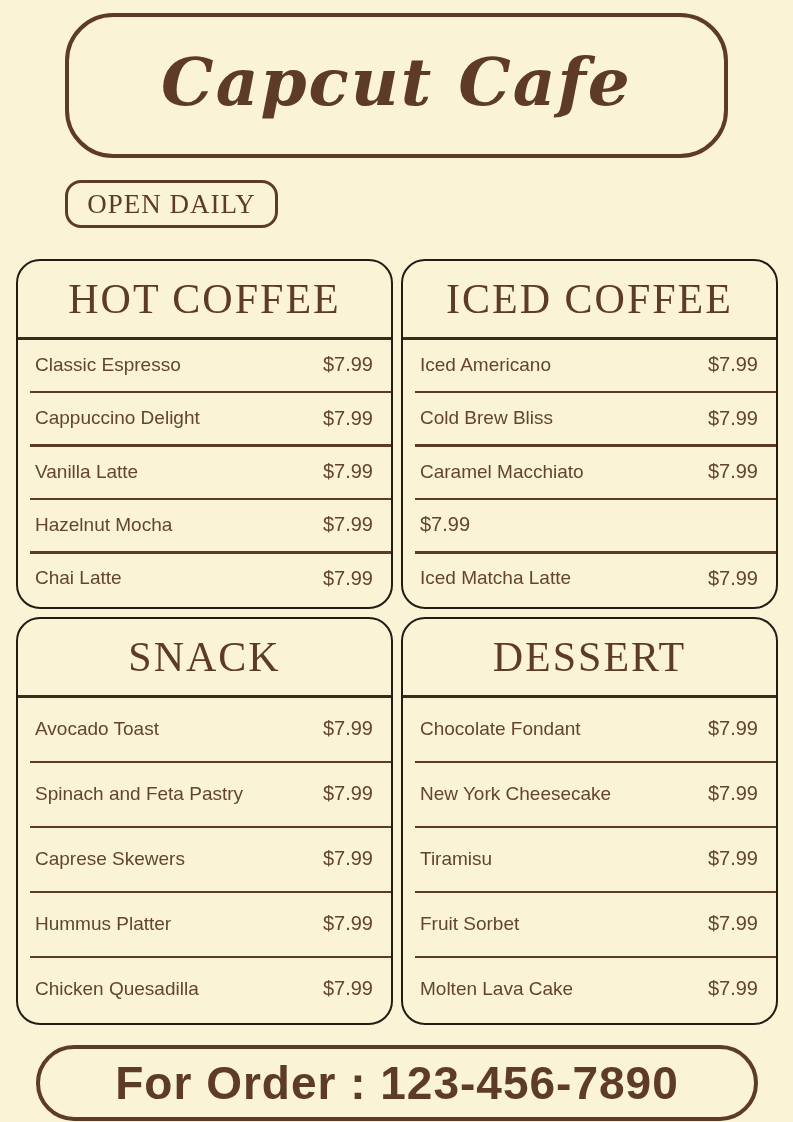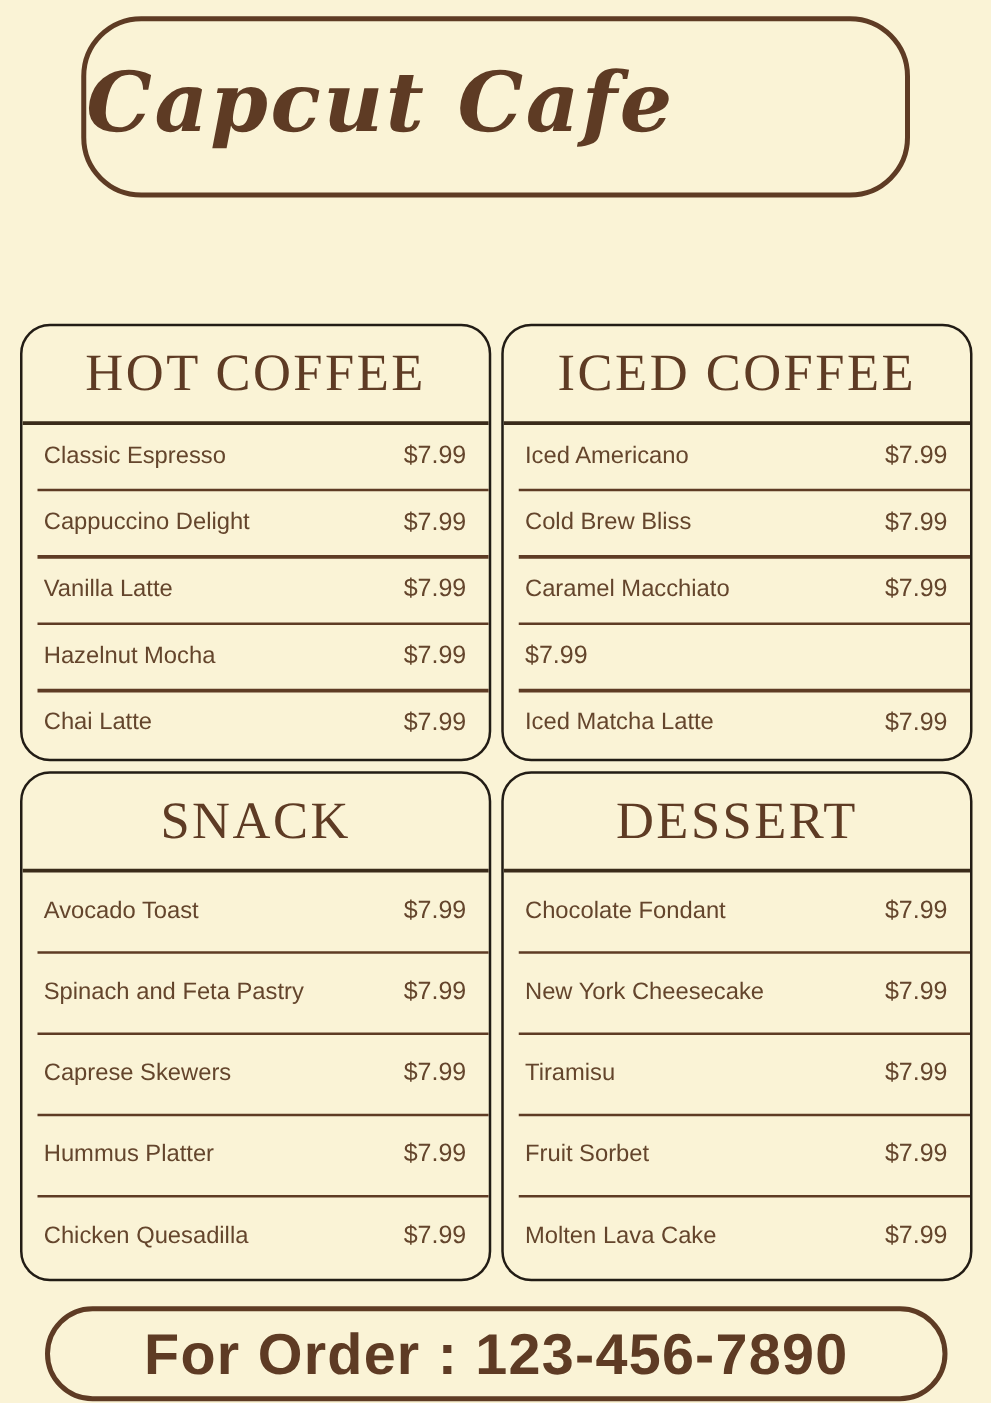--- a/index.html
+++ b/index.html
@@ -11,21 +11,21 @@
     position:relative;
   }
 
   
   .header-frame {
     box-sizing:border-box;
     width:663px; height:145px;
     margin:13px 0 0 65px;
     border:4px solid #5E3B24;
     border-radius:48px;
-    display:flex; align-items:center; justify-content:flex-start;
+    display:flex; align-items:center; justify-content:center;
   }
   .brand {
     font-family:"DejaVu Serif", serif;
     font-style:italic; font-weight:bold;
     font-size:66px; line-height:1;
     color:#5E3B24;
     letter-spacing:2px;
     padding-bottom:8px;
   }
 
@@ -107,20 +107,23 @@
   }
 </style>
 </head>
 <body>
 
 <div class="header-frame">
   <div class="brand">Capcut Cafe</div>
 </div>
 
 <div class="badges">
+  <div class="badge open">
+    <span>OPEN DAILY</span>
+  </div>
 </div>
 
 <div class="menu-grid">
 
   <div class="card">
     <div class="card-title">HOT COFFEE</div>
     <div class="items">
       <div class="item">
         <span class="name">Classic Espresso</span>
         <span class="price">$7.99</span>

